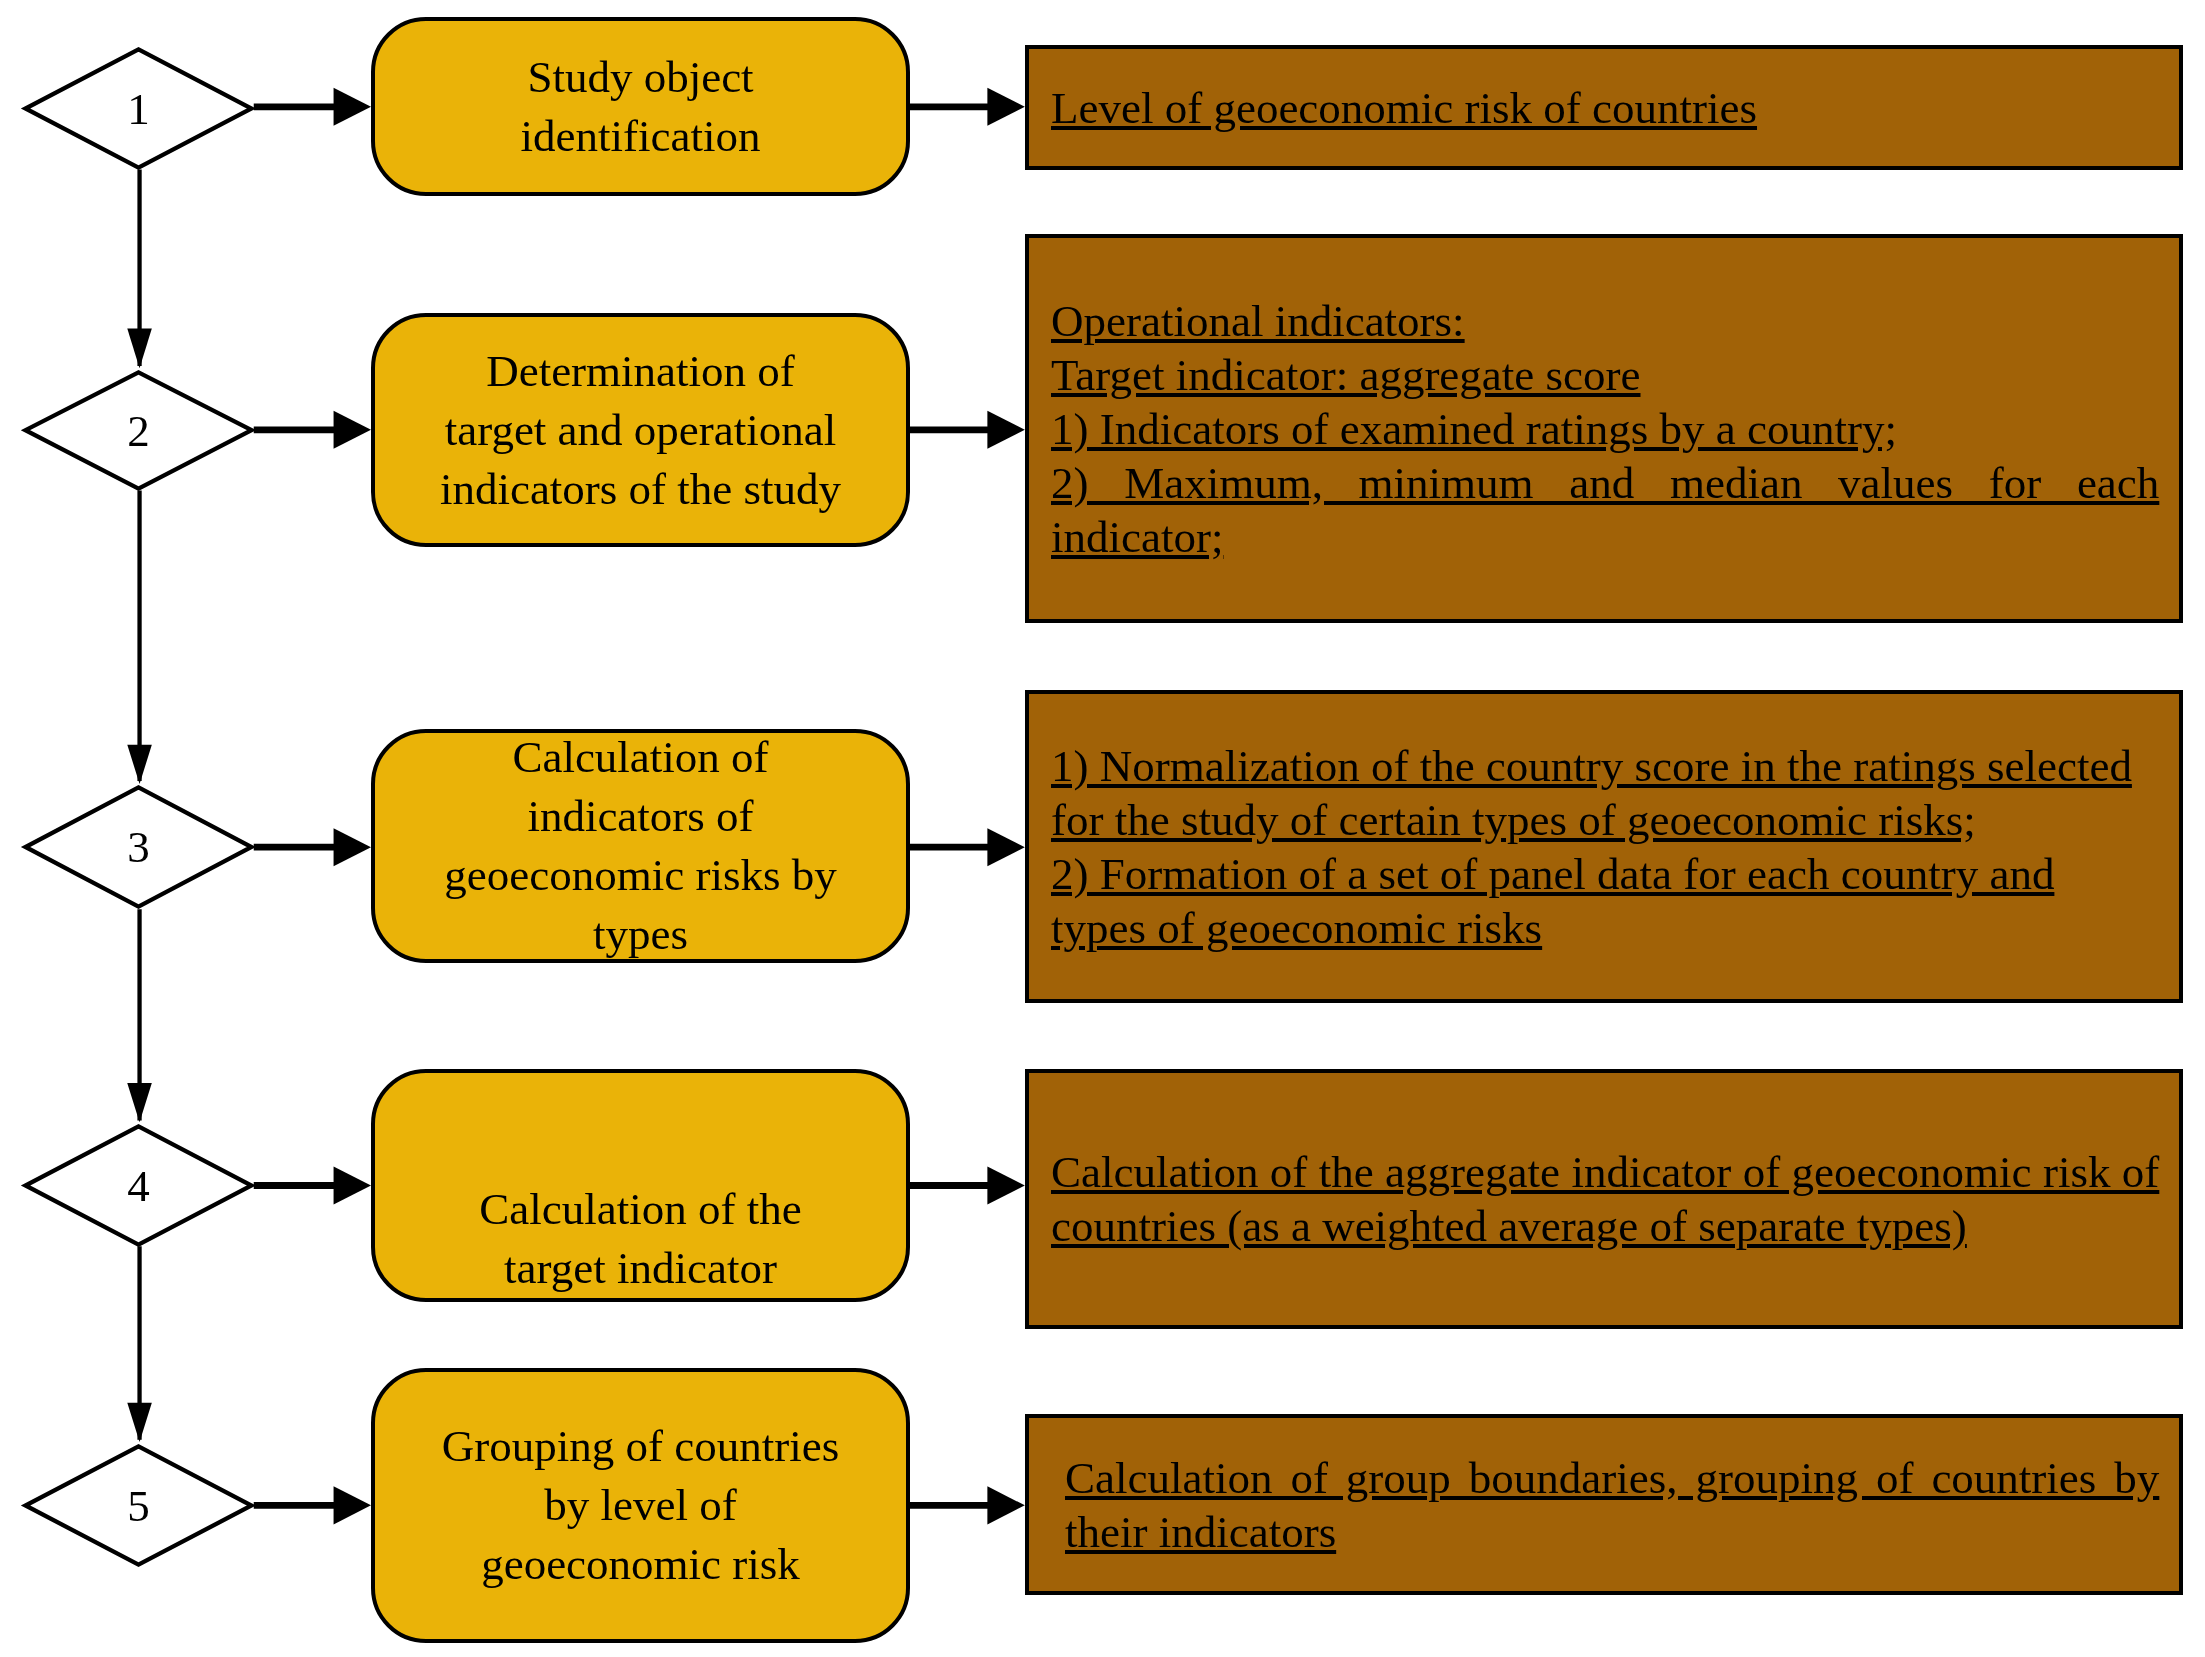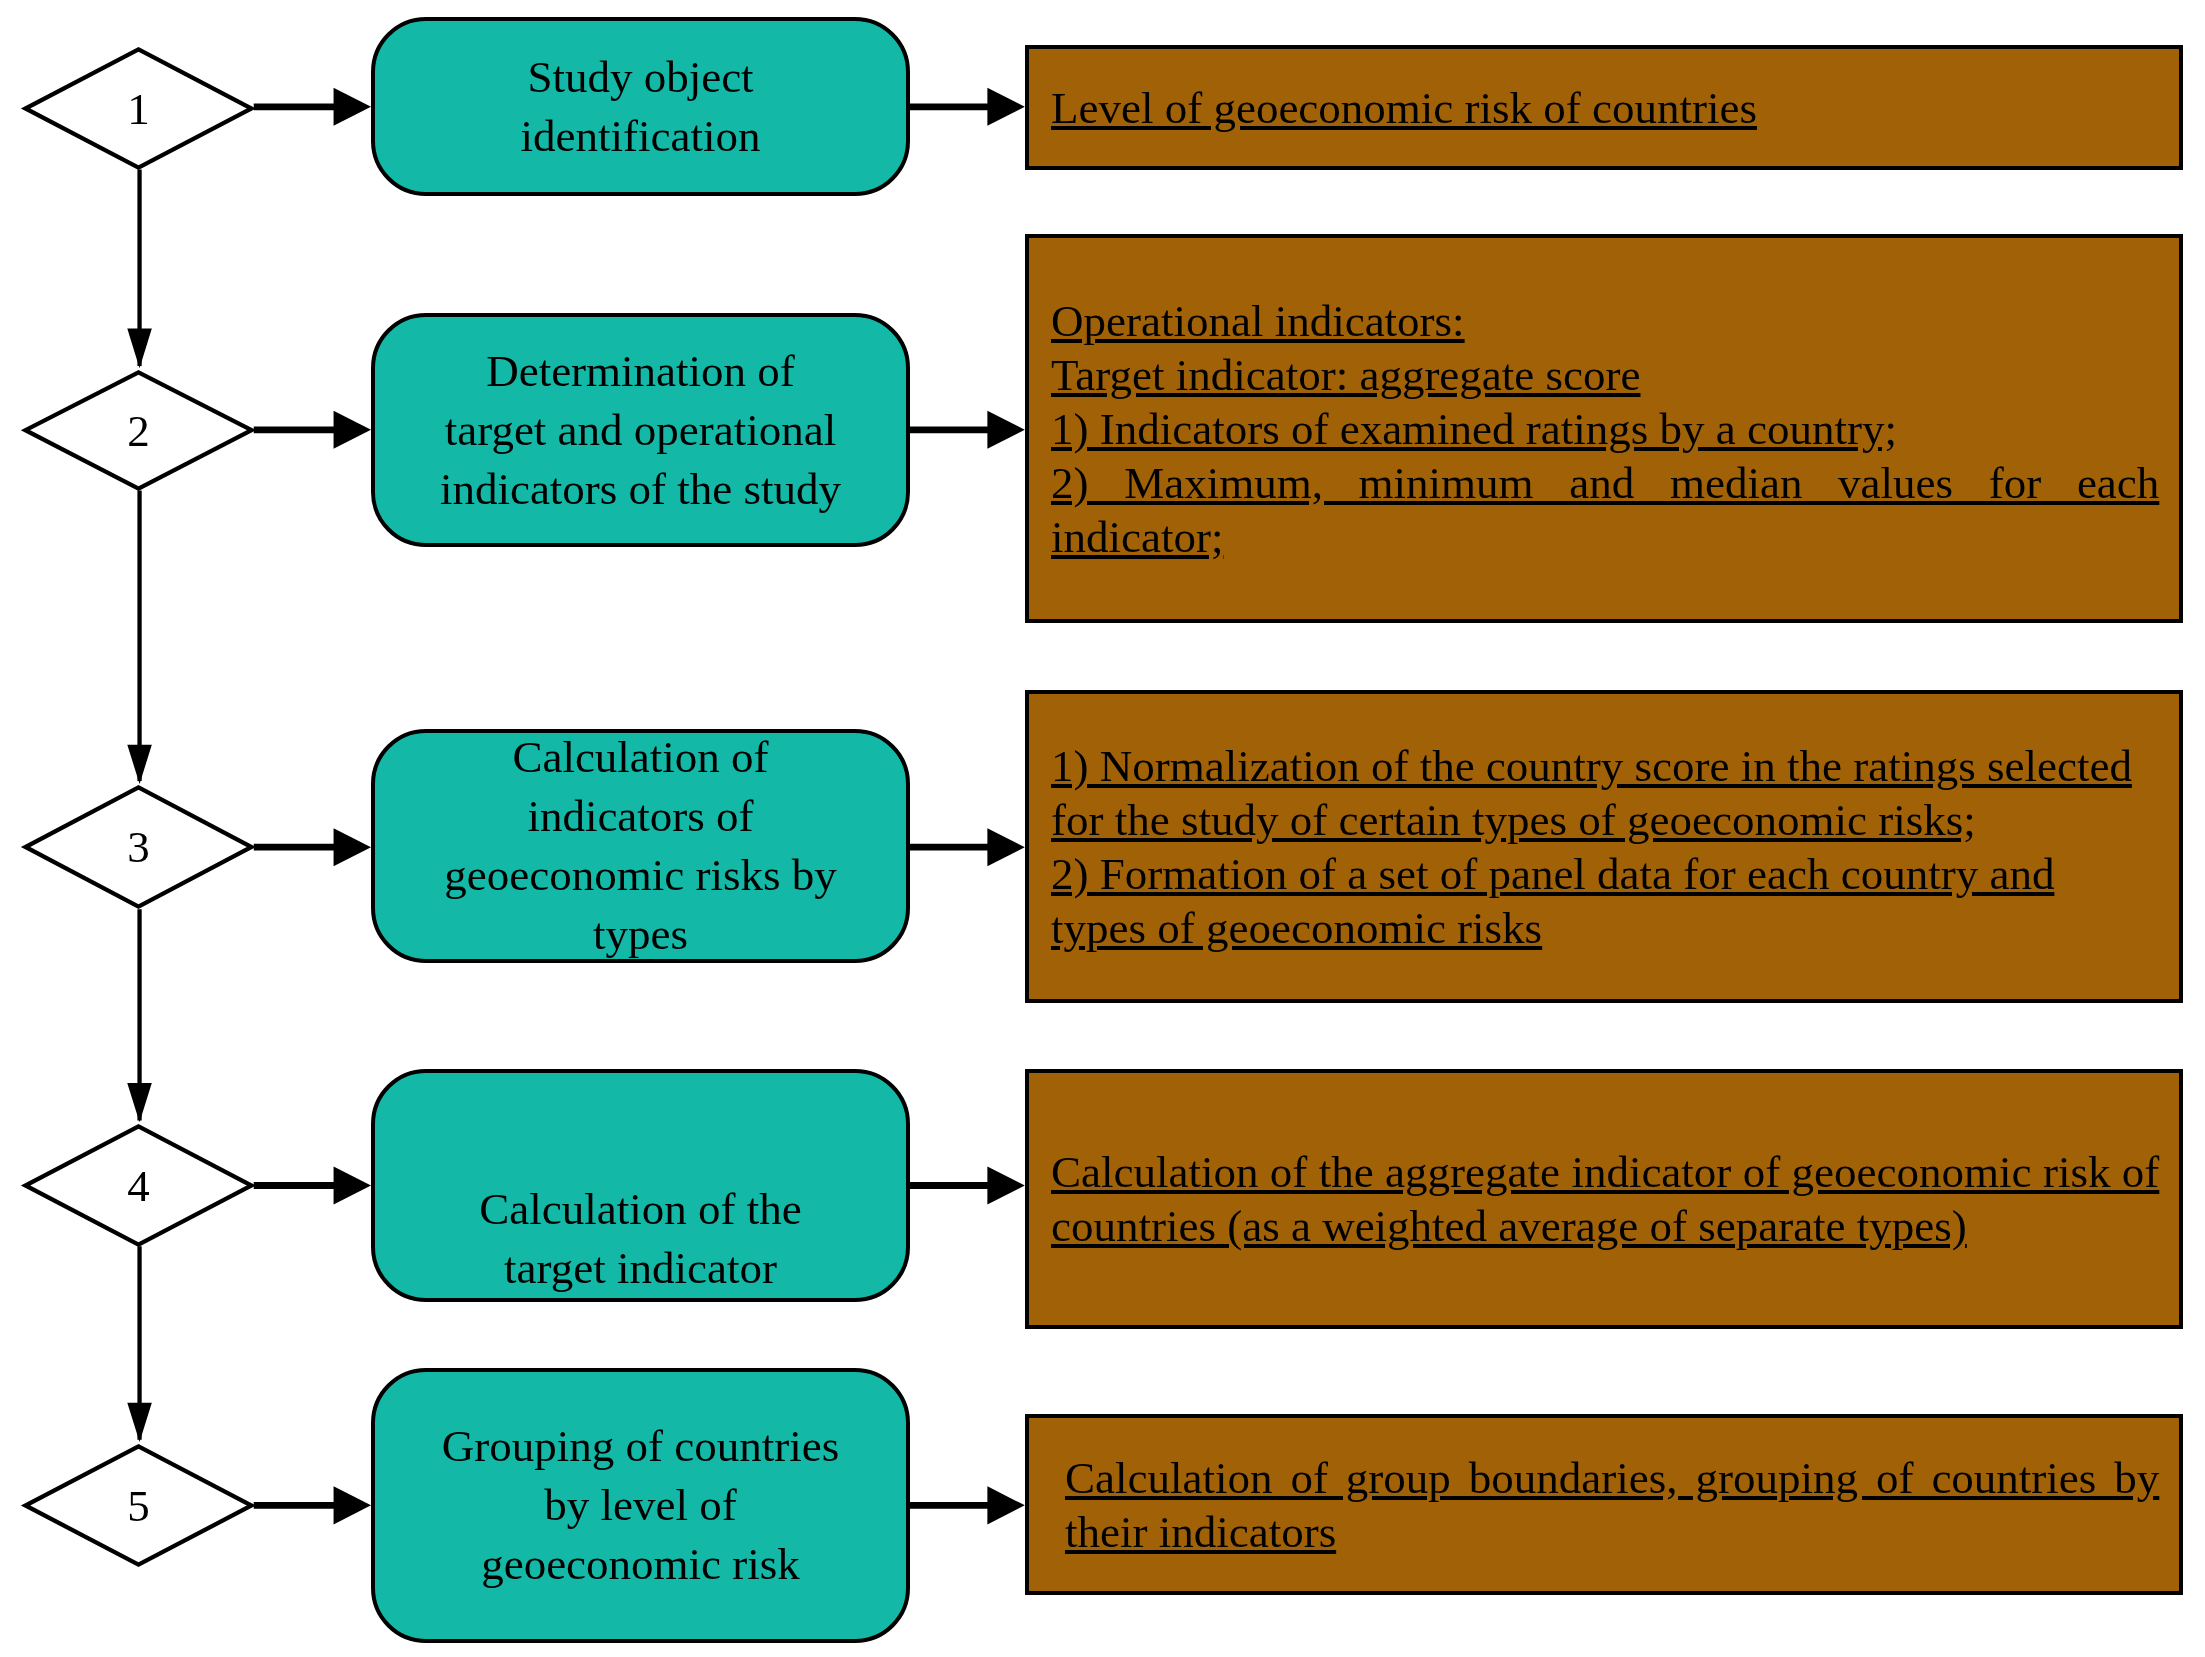--- a/index.html
+++ b/index.html
@@ -3,21 +3,21 @@
 <meta charset="utf-8">
 <style>
   html, body { margin:0; padding:0; background:#ffffff; }
   body { width:2205px; height:1657px; position:relative; overflow:hidden;
          font-family:"Liberation Serif","DejaVu Serif",serif; color:#000; }
   svg.links { position:absolute; left:0; top:0; width:2205px; height:1657px; }
   .diamond { position:absolute; display:flex; align-items:center; justify-content:center; }
   .diamond svg { position:absolute; left:0; top:0; width:100%; height:100%; overflow:visible; }
   .diamond span { position:relative; font-size:45px; }
   .step-box { position:absolute; box-sizing:border-box; border:4.3px solid #000; border-radius:55px;
-              background:#14b8a6; display:flex; align-items:center; justify-content:center;
+              background:#eab308; display:flex; align-items:center; justify-content:center;
               text-align:center; font-size:45px; line-height:59px; padding:0 18.4px; }
   .step-box span { white-space:pre-line; }
   .out-box { position:absolute; box-sizing:border-box; border:4.3px solid #000; background:#a16207;
              display:flex; flex-direction:column; justify-content:center;
              font-size:45px; line-height:54px; padding:0 19.7px 0 22px;text-decoration:underline; }
   .out-box .line { display:block; }
   .out-box .just { text-align:justify; text-align-last:left; }
 </style>
 </head>
 <body>

